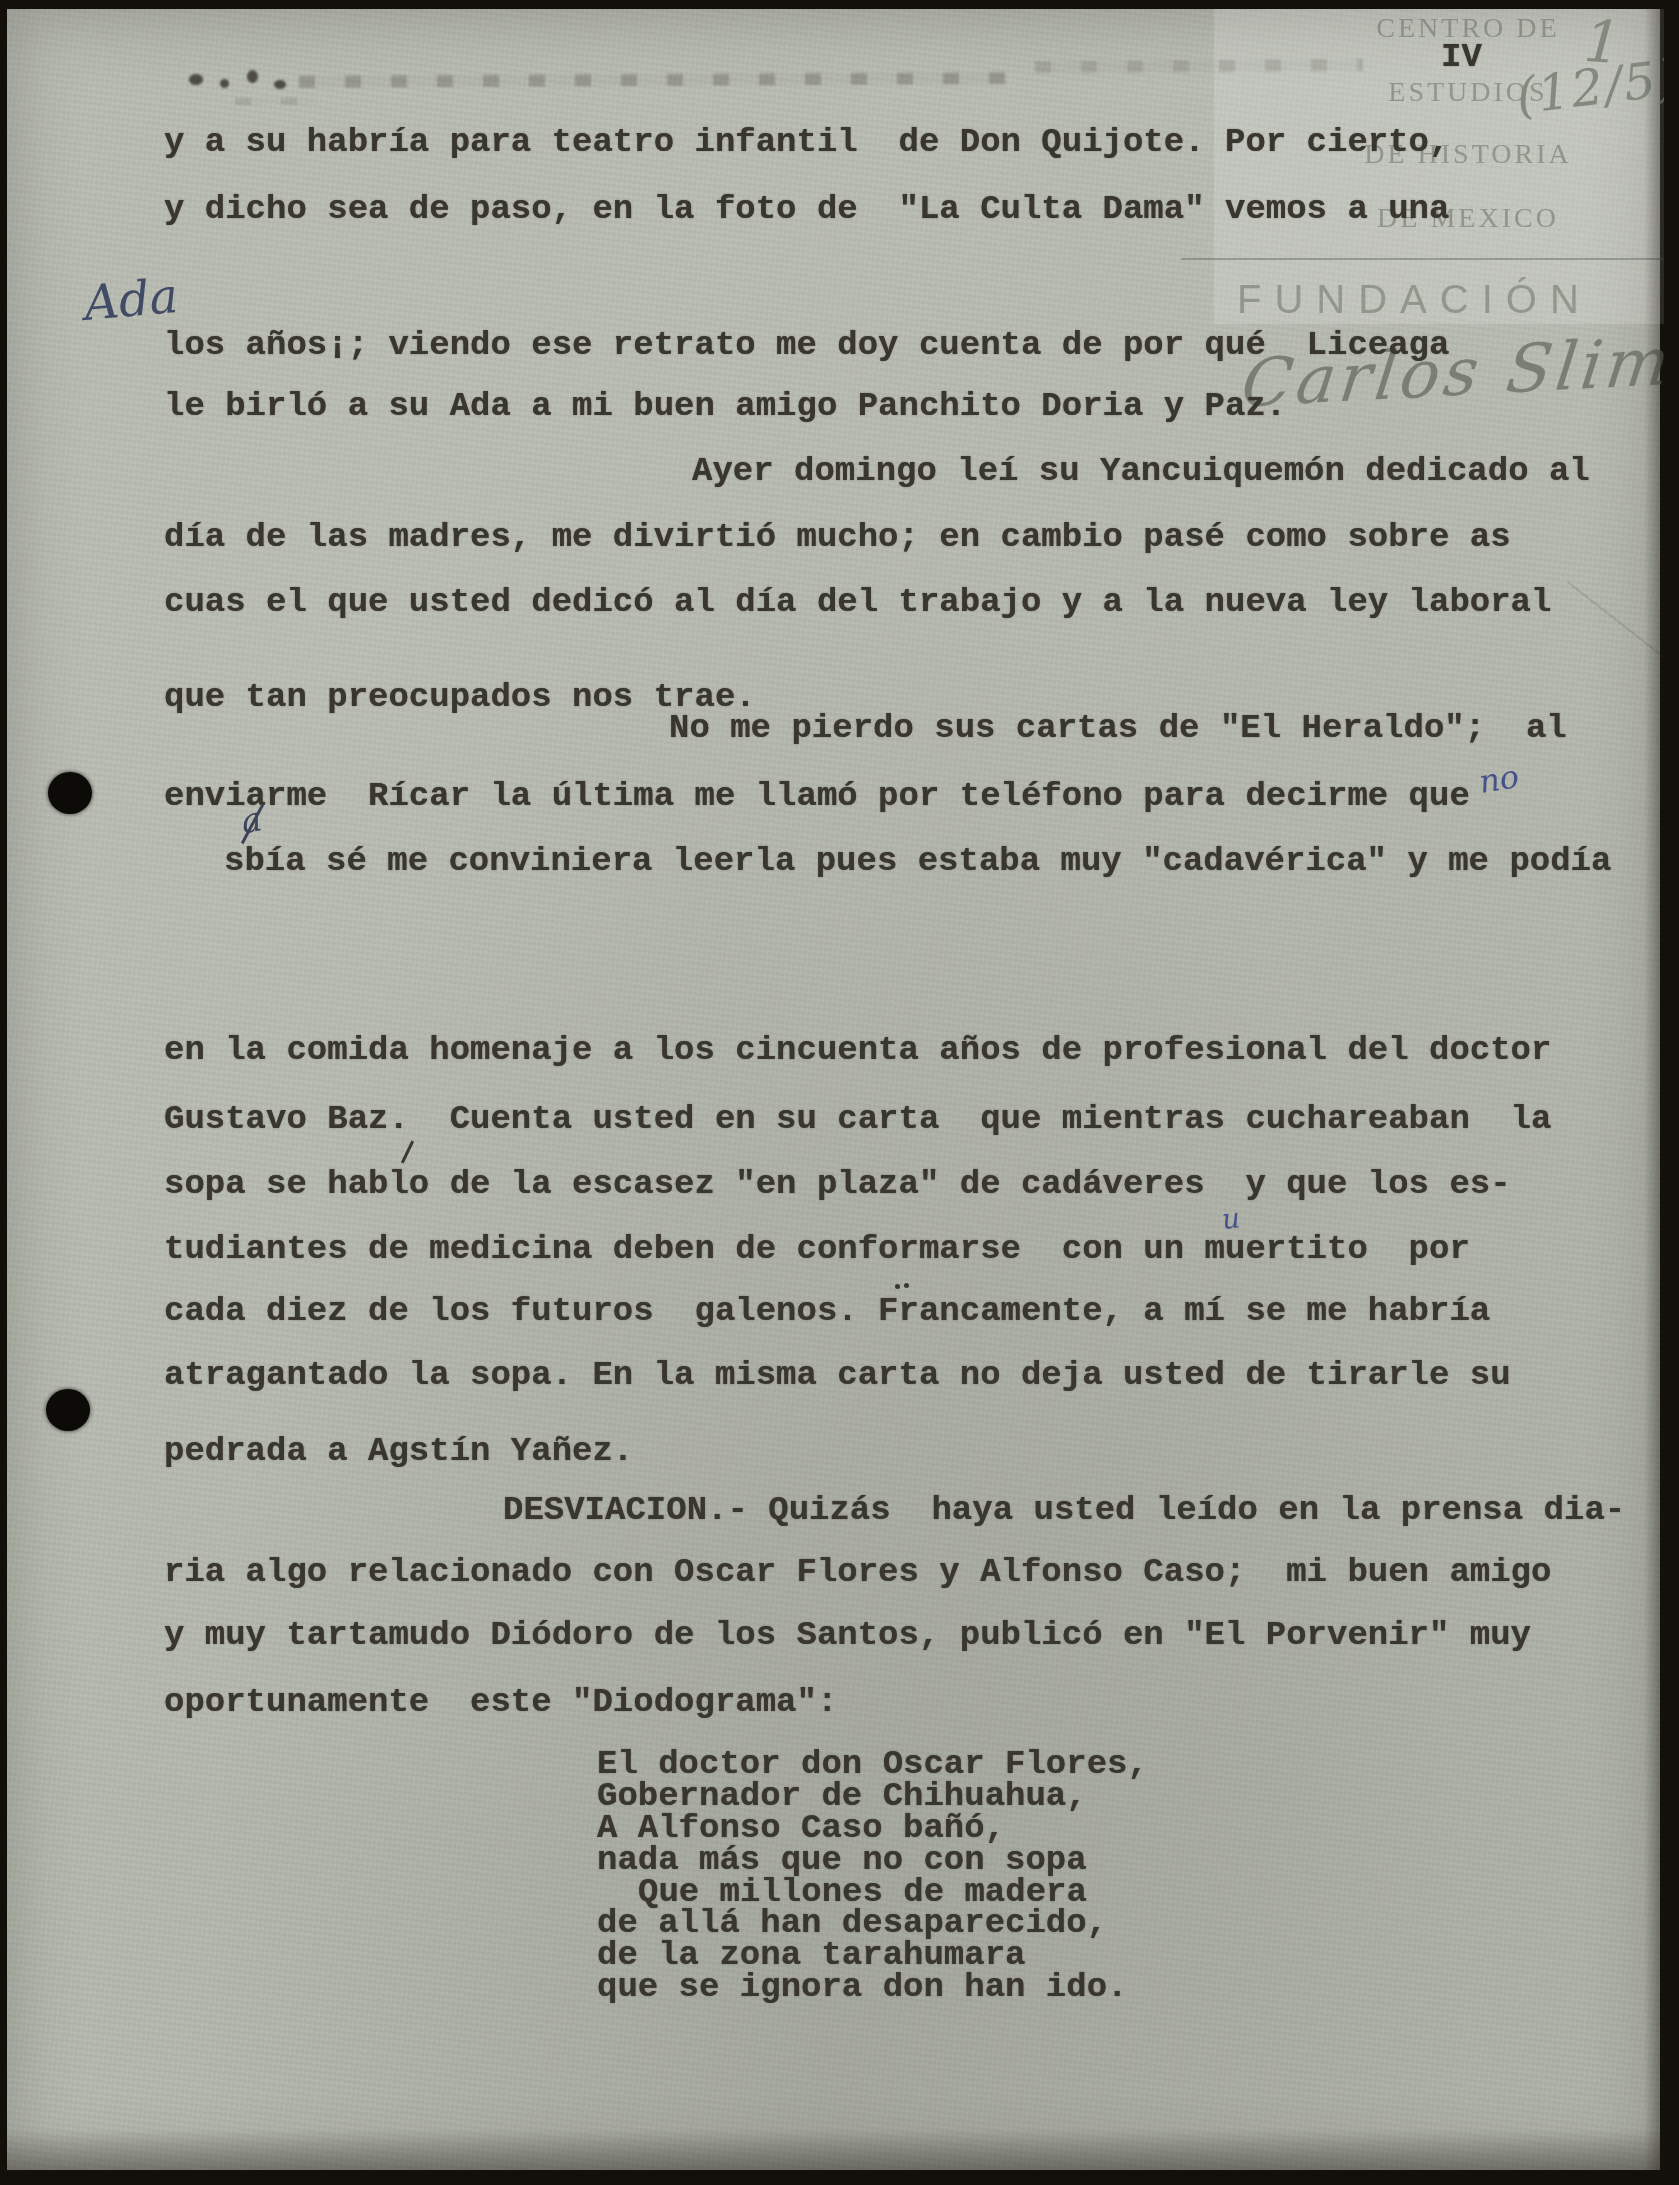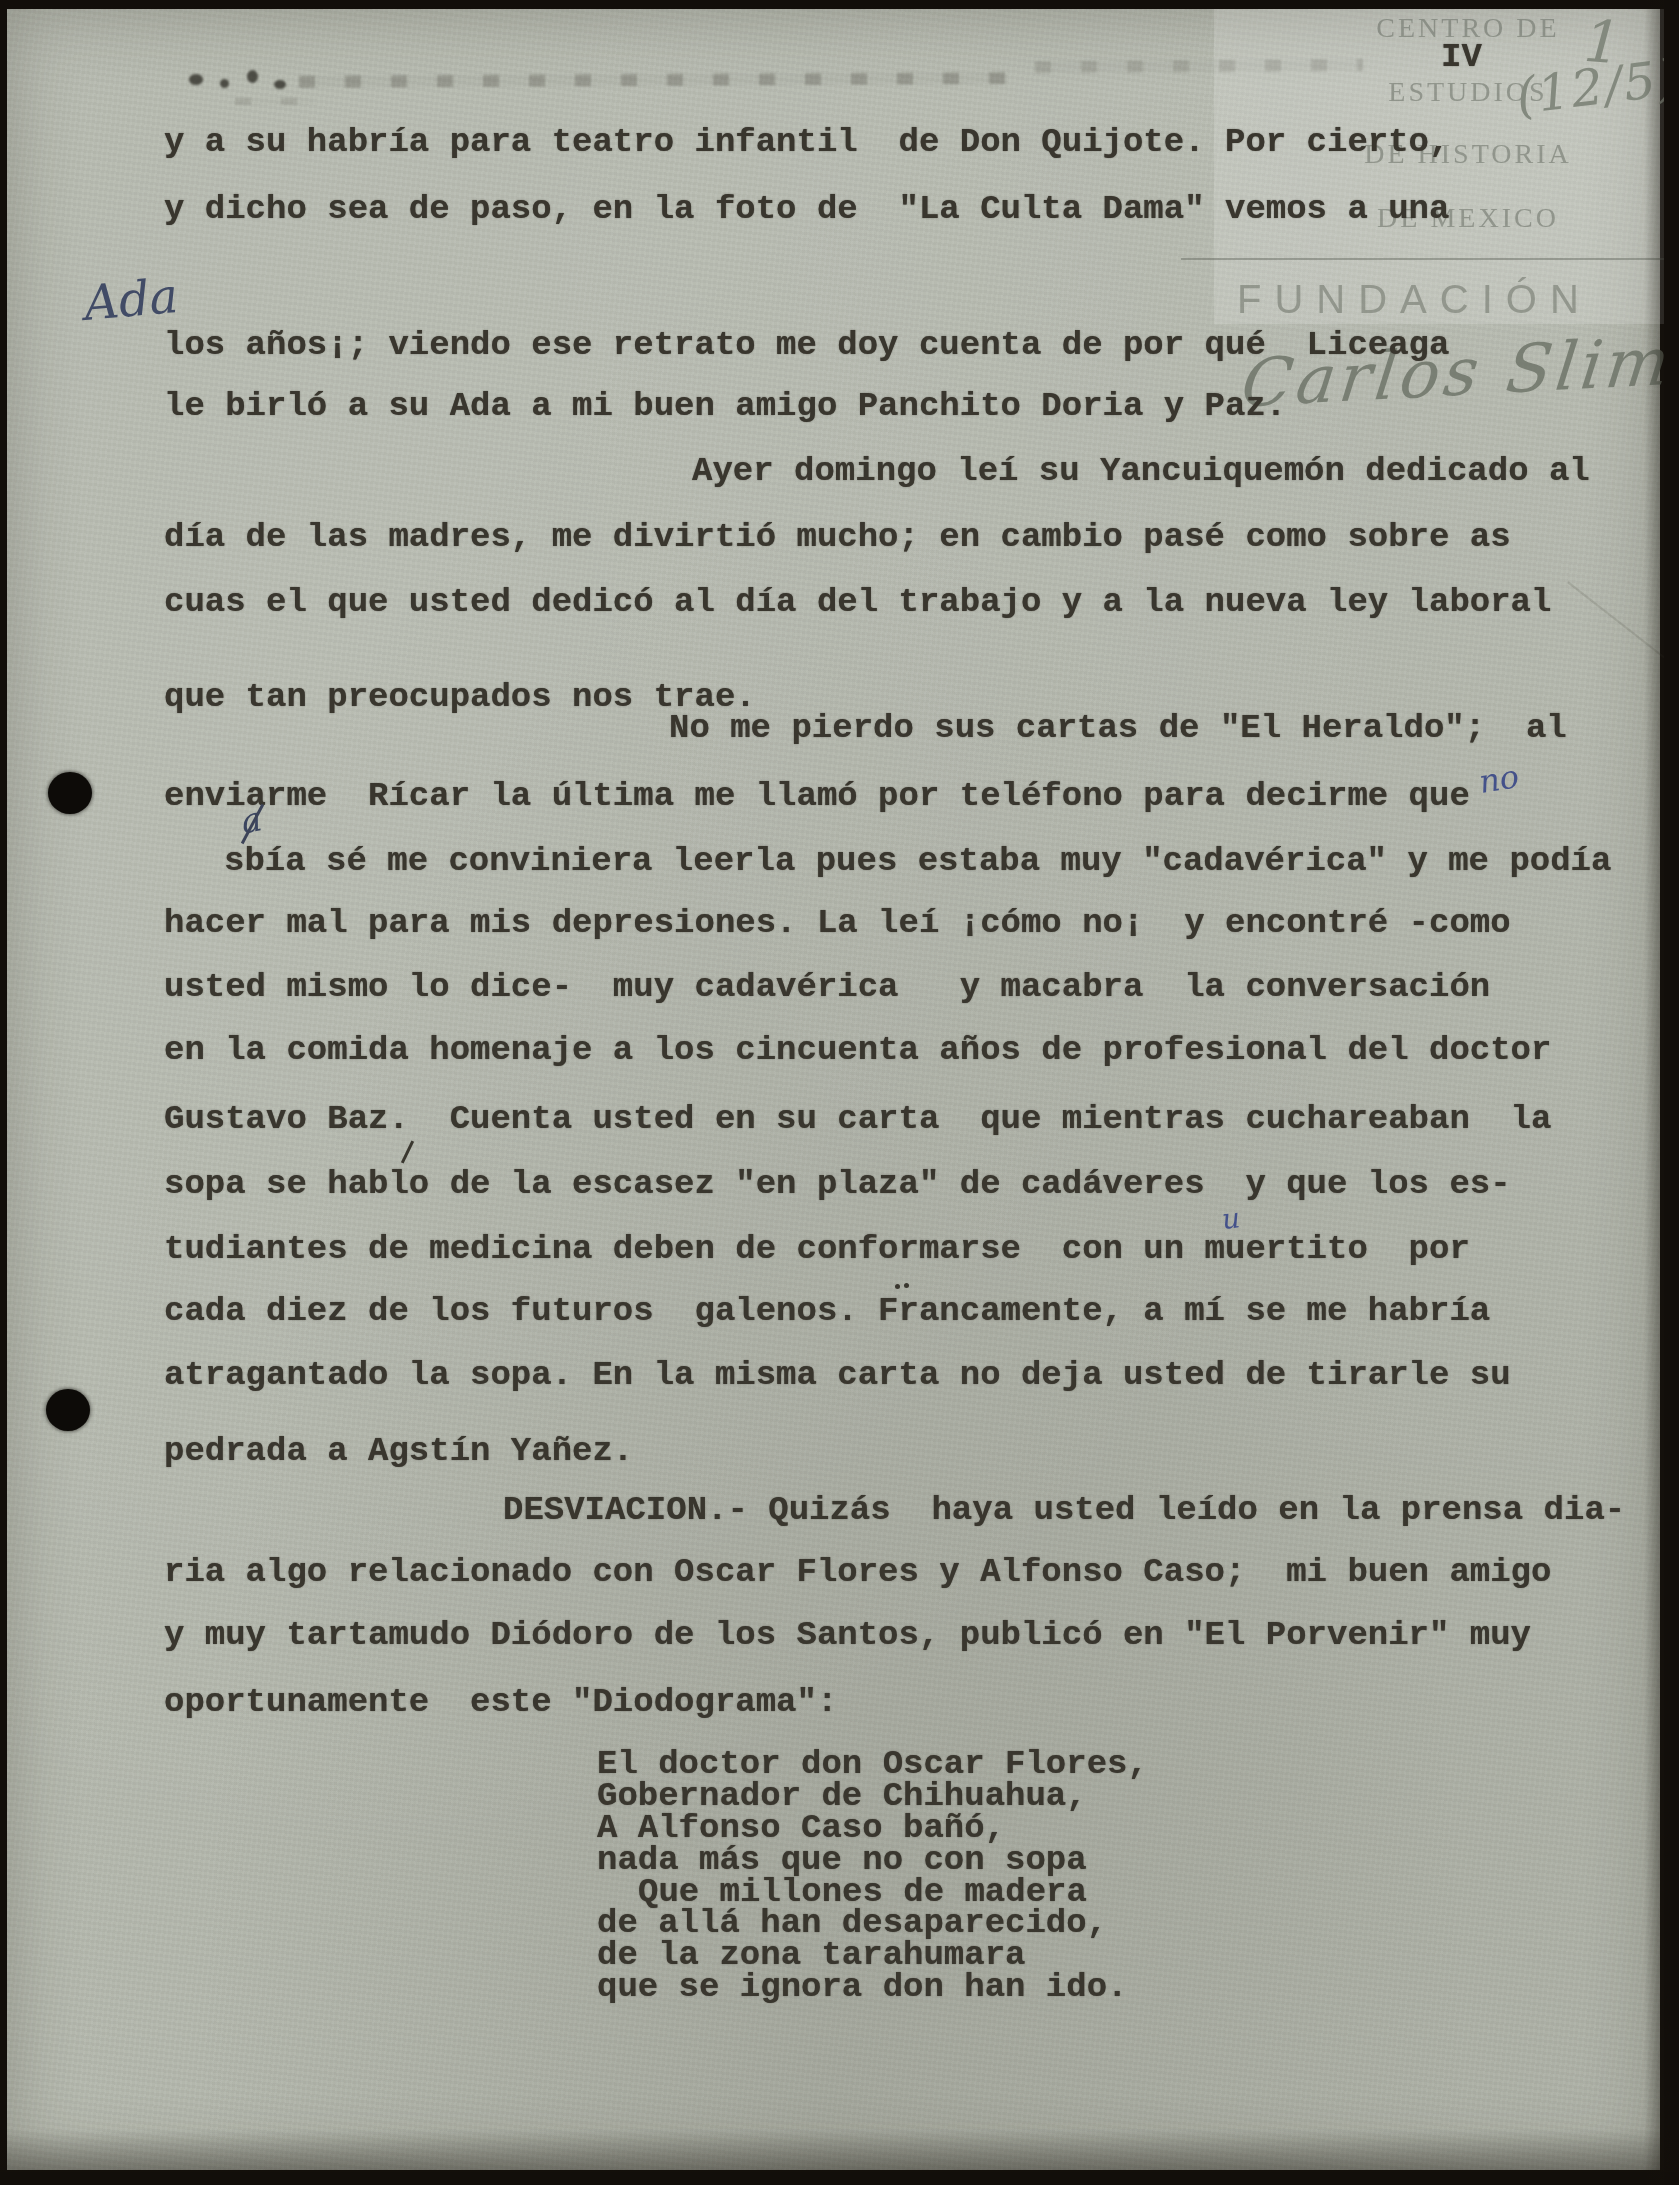--- a/index.html
+++ b/index.html
@@ -99,22 +99,20 @@
   <div class="tl" style="left:164px;top:192px">y dicho sea de paso, en la foto de  "La Culta Dama" vemos a una</div>
   <div class="tl" style="left:164px;top:328px">los años¡; viendo ese retrato me doy cuenta de por qué  Liceaga</div>
   <div class="tl" style="left:164px;top:389px">le birló a su Ada a mi buen amigo Panchito Doria y Paz.</div>
   <div class="tl" style="left:692px;top:454px">Ayer domingo leí su Yancuiquemón dedicado al</div>
   <div class="tl" style="left:164px;top:520px">día de las madres, me divirtió mucho; en cambio pasé como sobre as</div>
   <div class="tl" style="left:164px;top:585px">cuas el que usted dedicó al día del trabajo y a la nueva ley laboral</div>
   <div class="tl" style="left:164px;top:680px">que tan preocupados nos trae.</div>
   <div class="tl" style="left:669px;top:711px">No me pierdo sus cartas de "El Heraldo";  al</div>
   <div class="tl" style="left:164px;top:779px">enviarme  Rícar la última me llamó por teléfono para decirme que</div>
   <div class="tl" style="left:224px;top:844px">sbía sé me conviniera leerla pues estaba muy "cadavérica" y me podía</div>
-  <div class="tl" style="left:164px;top:906px">hacer mal para mis depresiones. La leí ¡cómo no¡  y encontré -como</div>
-  <div class="tl" style="left:164px;top:970px">usted mismo lo dice-  muy cadavérica   y macabra  la conversación</div>
   <div class="tl" style="left:164px;top:1033px">en la comida homenaje a los cincuenta años de profesional del doctor</div>
   <div class="tl" style="left:164px;top:1102px">Gustavo Baz.  Cuenta usted en su carta  que mientras cuchareaban  la</div>
   <div class="tl" style="left:164px;top:1167px">sopa se hablo de la escasez "en plaza" de cadáveres  y que los es-</div>
   <div class="tl" style="left:164px;top:1232px">tudiantes de medicina deben de conformarse  con un muertito  por</div>
   <div class="tl" style="left:164px;top:1294px">cada diez de los futuros  galenos. Francamente, a mí se me habría</div>
   <div class="tl" style="left:164px;top:1358px">atragantado la sopa. En la misma carta no deja usted de tirarle su</div>
   <div class="tl" style="left:164px;top:1434px">pedrada a Agstín Yañez.</div>
   <div class="tl" style="left:503px;top:1493px">DESVIACION.- Quizás  haya usted leído en la prensa dia-</div>
   <div class="tl" style="left:164px;top:1555px">ria algo relacionado con Oscar Flores y Alfonso Caso;  mi buen amigo</div>
   <div class="tl" style="left:164px;top:1618px">y muy tartamudo Diódoro de los Santos, publicó en "El Porvenir" muy</div>

